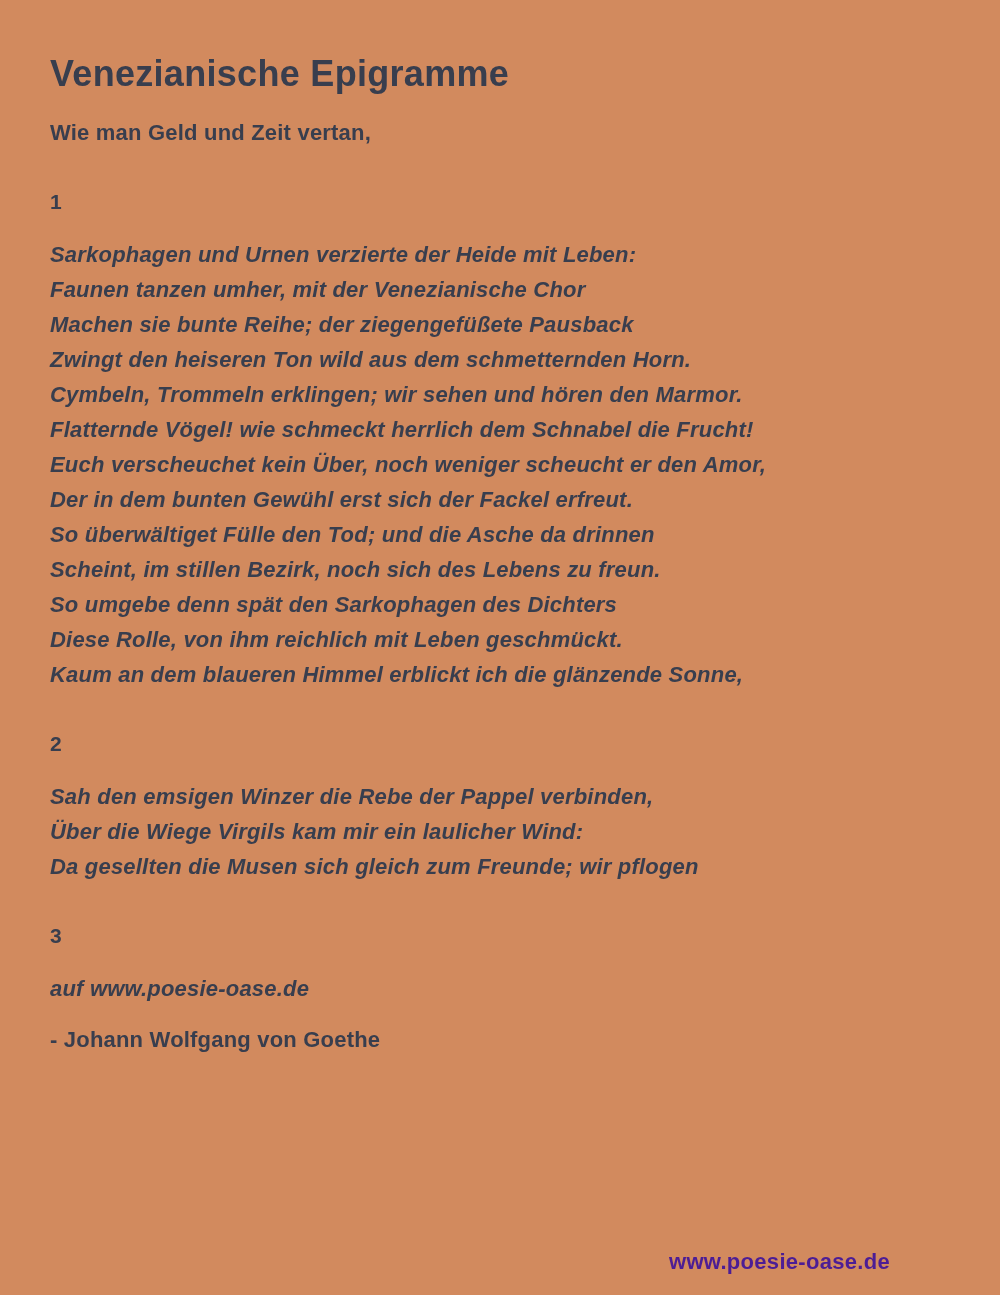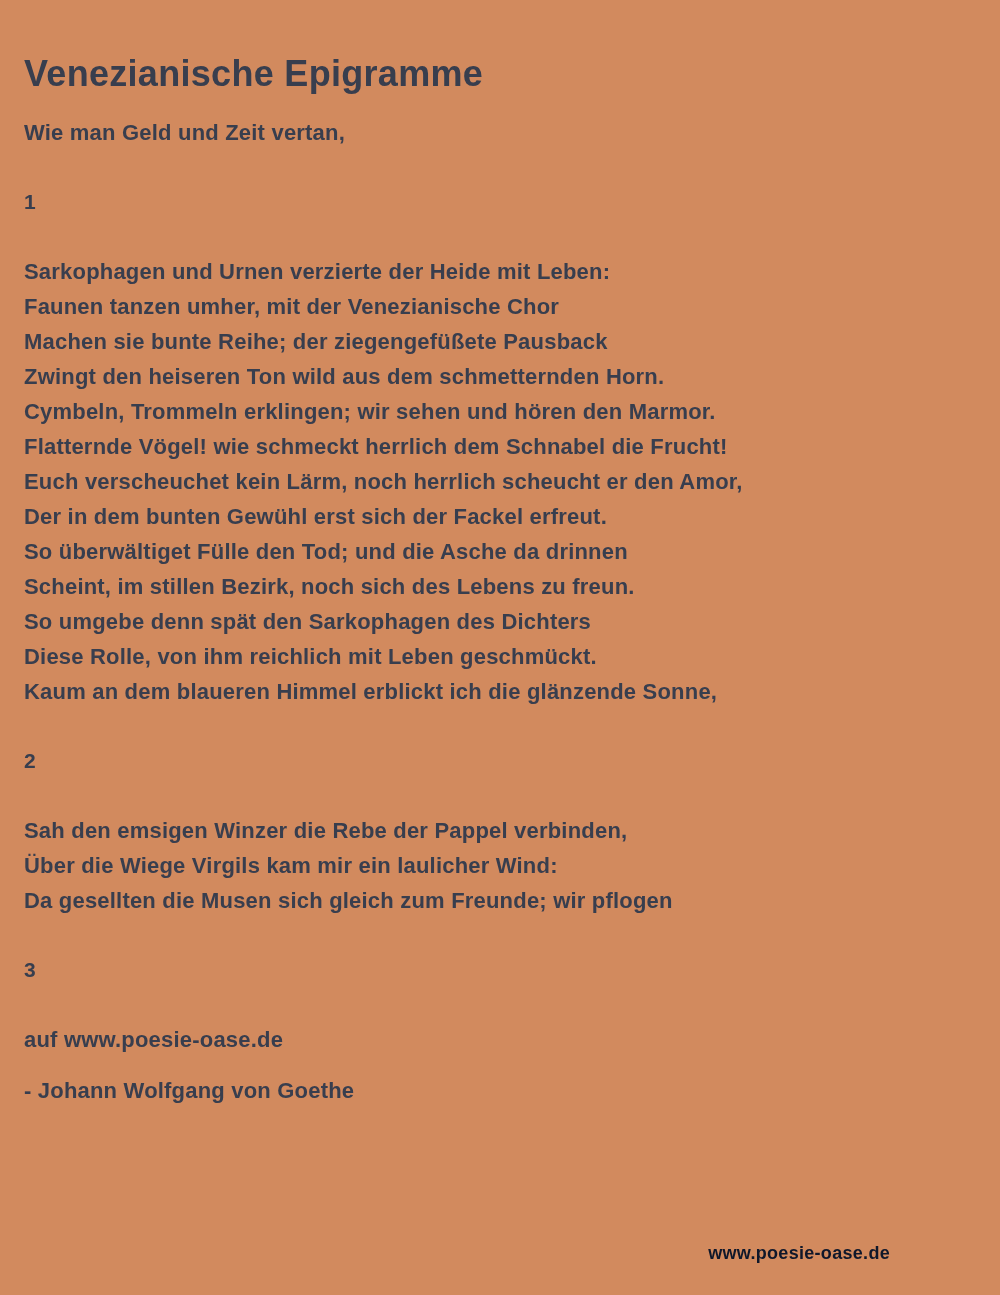--- a/index.html
+++ b/index.html
@@ -9,21 +9,21 @@
   body {
     width: 1000px;
     height: 1295px;
     background: #d28a5e;
     color: #383e4e;
     font-family: "Liberation Sans", "DejaVu Sans", sans-serif;
     position: relative;
     overflow: hidden;
   }
   .page {
-    padding: 52px 50px 0 24px;
+    padding: 52px 50px 0 50px;
     box-sizing: border-box;
   }
   .title {
     font-size: 36px;
     font-weight: 700;
     letter-spacing: 0.3px;
     line-height: 43px;
     margin: 0 0 20px 0;
   }
   .epigraph .line,
@@ -34,33 +34,34 @@
     line-height: 35px;
     letter-spacing: 0.2px;
   }
   .section-number {
     font-size: 21px;
     font-weight: 700;
     line-height: 35px;
     margin-top: 34px;
   }
   .stanza {
-    margin-top: 35px;
+    margin-top: 18px;
+    font-style: italic;
   }
   .attribution {
     margin-top: 16px;
   }
   .site-footer {
     position: absolute;
     right: 110px;
-    bottom: 31px;
-    font-size: 18px;
+    bottom: 20px;
+    font-size: 22px;
     font-weight: 700;
     letter-spacing: 0.3px;
-    color: #0f172a;
+    color: #4c1d95;
   }
 </style>
 </head>
 <body>
 
 <div class="page">
 
   <h1 class="title">Venezianische Epigramme</h1>
 
   <div class="epigraph">
@@ -69,21 +70,21 @@
 
   <section>
     <div class="section-number">1</div>
     <div class="stanza">
       <div class="line">Sarkophagen und Urnen verzierte der Heide mit Leben:</div>
       <div class="line">Faunen tanzen umher, mit der Venezianische Chor</div>
       <div class="line">Machen sie bunte Reihe; der ziegengefüßete Pausback</div>
       <div class="line">Zwingt den heiseren Ton wild aus dem schmetternden Horn.</div>
       <div class="line">Cymbeln, Trommeln erklingen; wir sehen und hören den Marmor.</div>
       <div class="line">Flatternde Vögel! wie schmeckt herrlich dem Schnabel die Frucht!</div>
-      <div class="line">Euch verscheuchet kein Lärm, noch herrlich scheucht er den Amor,</div>
+      <div class="line">Euch verscheuchet kein Über, noch weniger scheucht er den Amor,</div>
       <div class="line">Der in dem bunten Gewühl erst sich der Fackel erfreut.</div>
       <div class="line">So überwältiget Fülle den Tod; und die Asche da drinnen</div>
       <div class="line">Scheint, im stillen Bezirk, noch sich des Lebens zu freun.</div>
       <div class="line">So umgebe denn spät den Sarkophagen des Dichters</div>
       <div class="line">Diese Rolle, von ihm reichlich mit Leben geschmückt.</div>
       <div class="line">Kaum an dem blaueren Himmel erblickt ich die glänzende Sonne,</div>
     </div>
   </section>
 
   <section>

